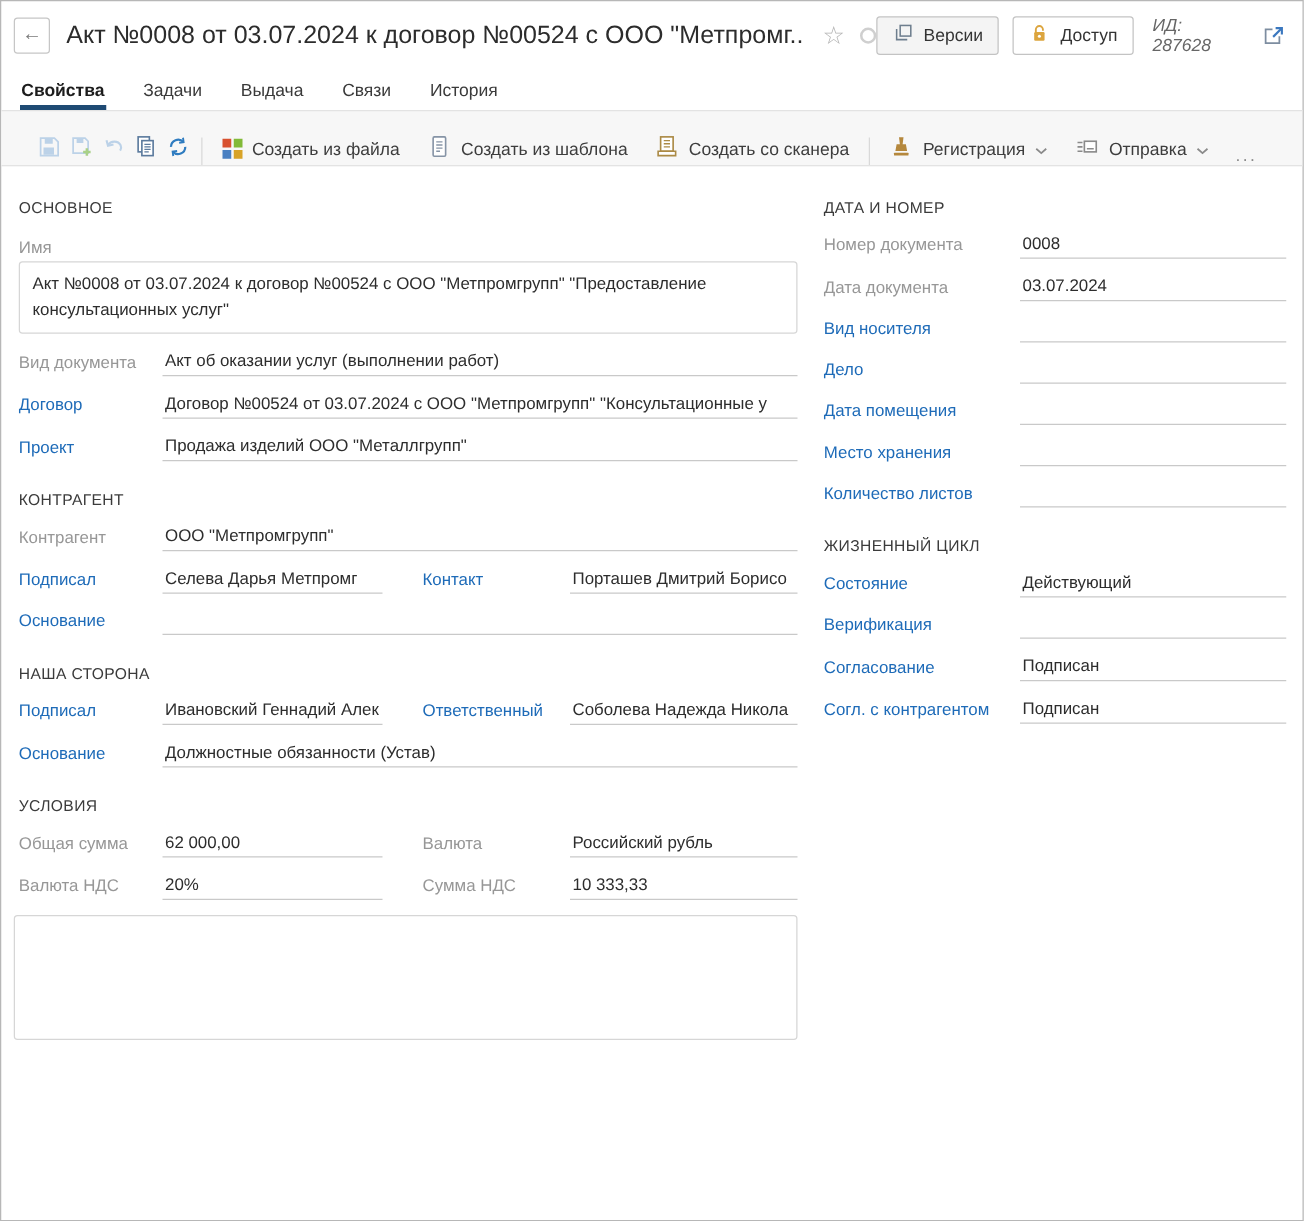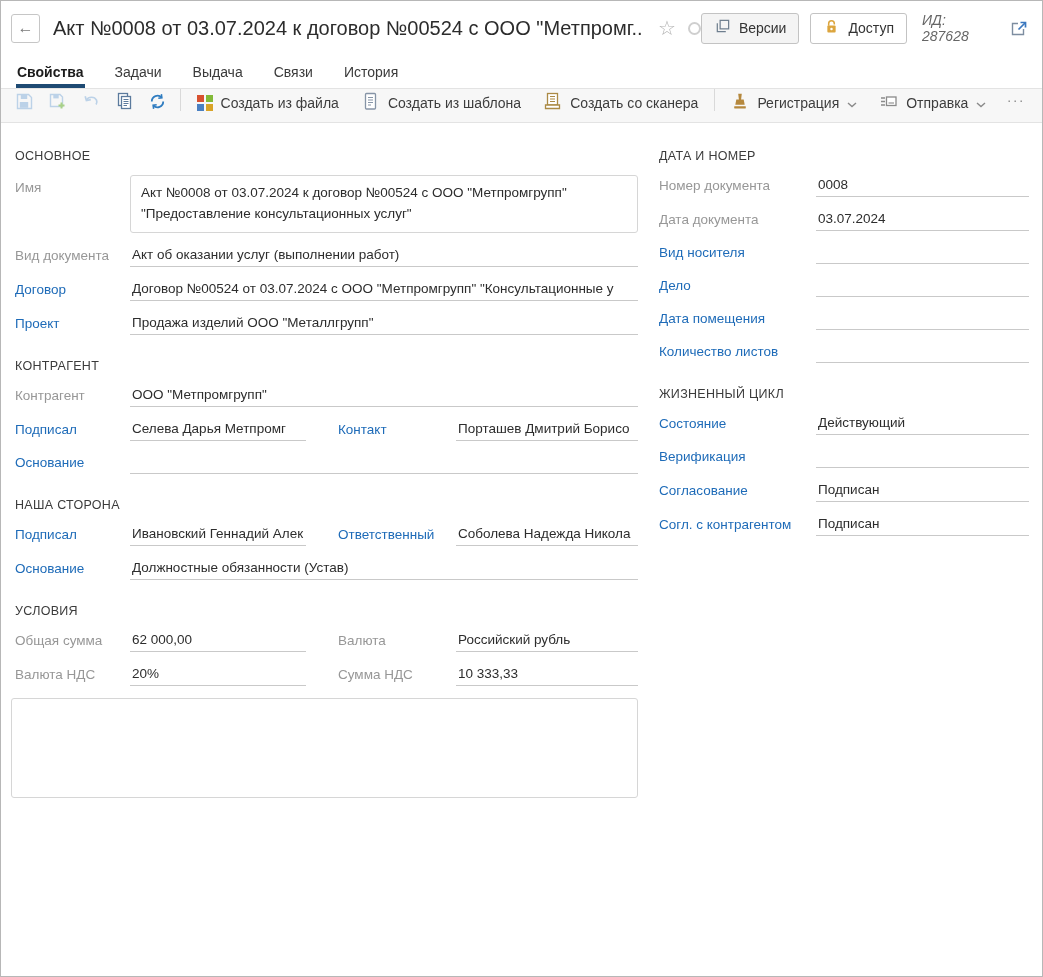--- a/index.html
+++ b/index.html
@@ -33,23 +33,23 @@
     font-size:14px; color:#333; cursor:pointer; font-family:inherit;
   }
   .hbtn.versions { background:#f4f4f4; }
   .id-text { font-style:italic; color:#666; font-size:14px; margin:0 4px; }
   
   .tabs { display:flex; gap:29px; padding:8px 0 0 15px; }
   .tab { font-size:14px; color:#3a3a3a; padding:6px 1px 8px; cursor:pointer; }
   .tab.active { font-weight:bold; color:#1c1c1c; border-bottom:4px solid #1e4a73; padding-bottom:4px; }
   
   .toolbar {
-    height:35px; background:#f7f7f7;
+    height:45px; background:#f7f7f7;
     border-top:1px solid #e3e3e3; border-bottom:1px solid #e3e3e3;
-    display:flex; align-items:flex-start; padding:0 7px; font-size:14px; color:#3d3d3d;
+    display:flex; align-items:flex-end; padding:0 26px; font-size:14px; color:#3d3d3d;
   }
   .tb-ibtn { width:36px; height:27px; display:flex; align-items:center; justify-content:center; cursor:pointer; background:none; border:none; }
   .tb-btn { display:flex; align-items:center; gap:8px; height:27px; padding:0 11px; cursor:pointer; background:none; border:none; font-size:14px; color:#3d3d3d; font-family:inherit; white-space:nowrap; }
   .tb-sep { width:1px; height:22px; background:#d9d9d9; margin:0 5px; flex:none; }
   .tb-more { color:#8a8a8a; letter-spacing:2px; font-size:14px; padding:0 10px; background:none; border:none; cursor:pointer; }
   .ms-grid { display:grid; grid-template-columns:7px 7px; grid-template-rows:7px 7px; gap:2px; }
   .ms-grid i { display:block; }
   
   .main { display:grid; grid-template-columns:623px 1fr; column-gap:21px; padding:0 13px 0 14px; }
   .section-title { font-size:12.5px; color:#3b3b3b; margin:26px 0 12px; letter-spacing:.3px; }
@@ -70,21 +70,21 @@
     flex:1; border:1px solid #d6d6d6; border-radius:3px; background:#fff;
     font-size:13.5px; color:#2d2d2d; line-height:1.55; padding:7px 10px;
     overflow:hidden; cursor:text;
   }
   .fbox.name { min-height:52px; }
   .fbox.subject { height:48px; }
   .note-box {
     margin-left:-4px; border:1px solid #d6d6d6; border-radius:3px;
     height:100px; cursor:text;
   }
-  .row-top { align-items:flex-start; }
+  .row-top { align-items:flex-start;flex-direction:column; }
   .row-top .flabel { padding-top:5px; }
 </style>
 </head>
 <body>
 
 <div class="titlebar">
   <button class="back-btn">
     <span>←</span>
   </button>
   <div class="doc-title">Акт №0008 от 03.07.2024 к договор №00524 с ООО "Метпромг...</div>
@@ -328,20 +328,24 @@
     </div>
     <div class="frow">
       <div class="flabel link">Дело</div>
       <div class="ffield"></div>
     </div>
     <div class="frow">
       <div class="flabel link">Дата помещения</div>
       <div class="ffield"></div>
     </div>
     <div class="frow">
+      <div class="flabel link">Место хранения</div>
+      <div class="ffield"></div>
+    </div>
+    <div class="frow">
       <div class="flabel link">Количество листов</div>
       <div class="ffield"></div>
     </div>
 
     <div class="section-title st-mid">ЖИЗНЕННЫЙ ЦИКЛ</div>
 
     <div class="frow">
       <div class="flabel link">Состояние</div>
       <div class="ffield">Действующий</div>
     </div>

